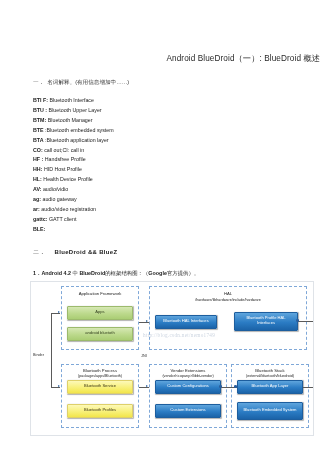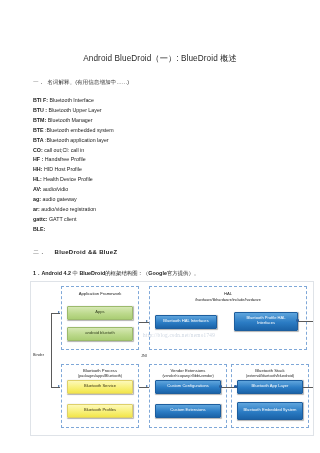--- a/index.html
+++ b/index.html
@@ -4,21 +4,21 @@
 <style>
   html,body{margin:0;padding:0;}
   body{
     width:320px;height:453px;background:#ffffff;
     font-family:"Liberation Sans","DejaVu Sans",sans-serif;
     color:#1a1a1a;overflow:hidden;position:relative;
   }
   .page{width:320px;height:453px;position:relative;box-sizing:border-box;}
 
   .doc-title{
-    text-align:center;font-size:8.2px;color:#2a2a2a;
+    text-align:right;font-size:8.2px;color:#2a2a2a;
     margin:53px 0 0 0;letter-spacing:.1px;font-weight:400;
   }
 
   .section-head{
     font-size:5.6px;color:#333;margin:15px 0 0 33px;font-weight:400;
   }
   .section-head .sh-num{margin-right:3px;}
 
   .terms{margin:9px 0 0 33px;}
   .term-row{font-size:5.3px;line-height:9.9px;color:#222;white-space:nowrap;}

